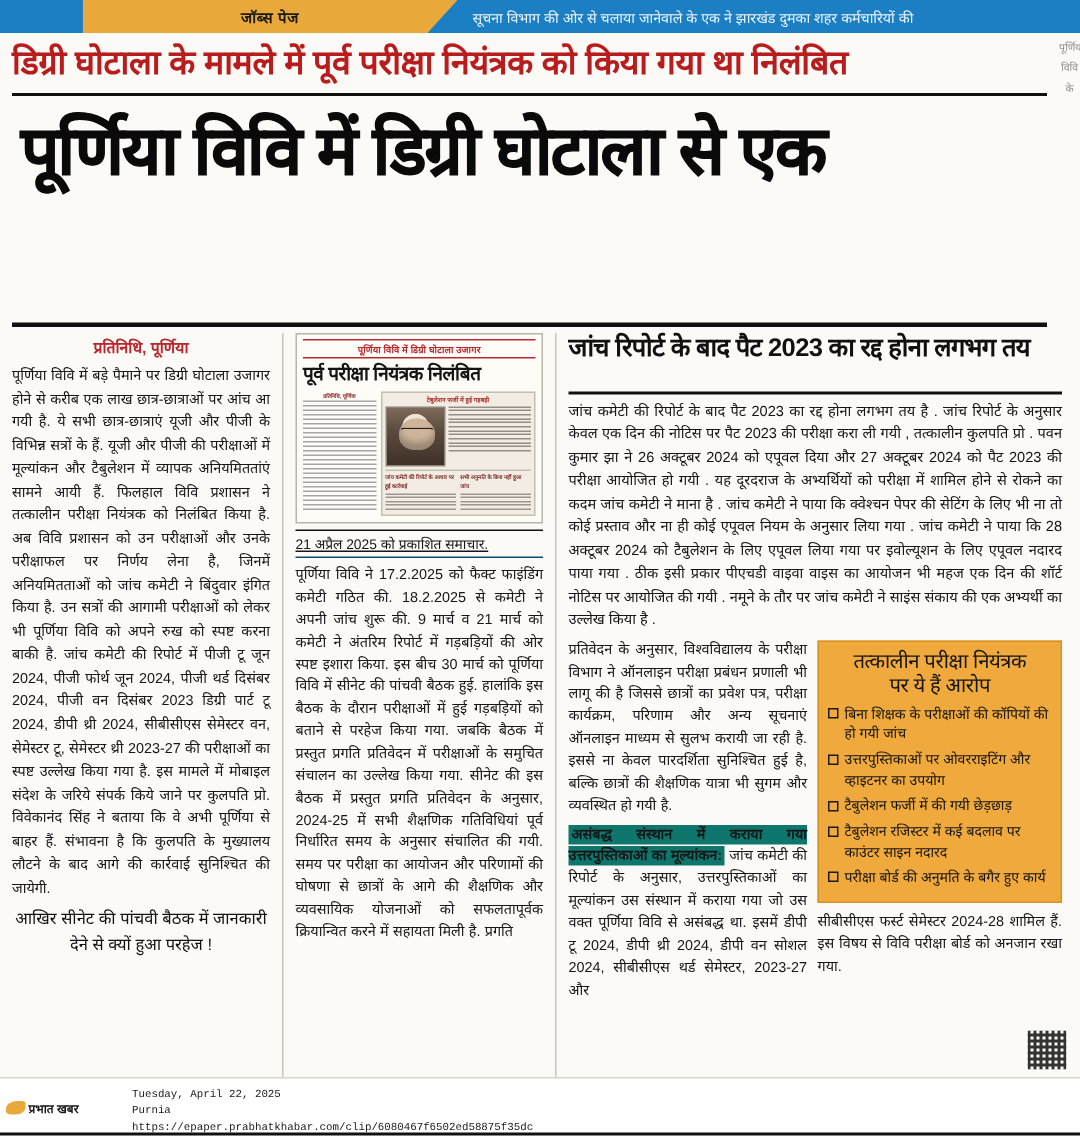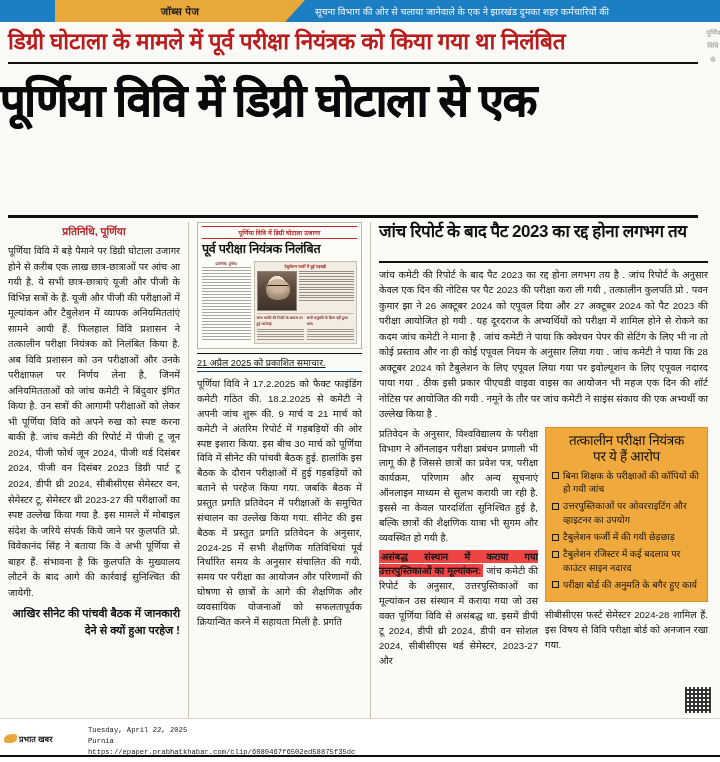--- a/index.html
+++ b/index.html
@@ -54,21 +54,21 @@
     font-size: 22.5px;
     font-weight: 700;
     color: #b91c1c;
     letter-spacing: -.2px;
     white-space: nowrap;
     line-height: 1.45;
     border-bottom: 2.5px solid #111;
     padding-bottom: 3px;
   }
   .headline {
-    position: absolute; left: 0; top: 78px;
+    position: absolute; left: 14px; top: 78px;
     width: 690px;
     color: #0a0a0a;
     font-weight: 800;
     font-size: 45px;
     line-height: 1.02;
     letter-spacing: -1.2px;
     white-space: nowrap;
     -webkit-text-stroke: 0.7px #0a0a0a;
   }
   .headline .l2 { display: block; margin-top: 4px; }
@@ -110,24 +110,24 @@
     font-size: 9.6px;
     line-height: 1.62;
     color: #161616;
     text-align: justify;
     word-spacing: .2px;
   }
   .body-text.dense { line-height: 1.55; }
 
   .pullquote {
     font-size: 11px;
-    font-weight: bold;
+    font-weight: normal;
     color: #111;
     line-height: 1.5;
-    text-align: right;
+    text-align: center;
     margin-top: 5px;
   }
 
   
   .clip-inset {
     border: 1px solid #b9b5a8;
     background: #fdfcf7;
     padding: 3px 4px 4px;
     margin-bottom: 4px;
   }
@@ -246,21 +246,21 @@
   .accuse-list li::before {
     content: '';
     position: absolute; left: 0; top: 3.5px;
     width: 5px; height: 5px;
     border: 1.1px solid #1a1a1a;
     background: transparent;
   }
 
   
   .grey-lead {
-    background: #ef4444;
+    background: #0f766e;
     padding: 1px 2px;
     font-weight: bold;
   }
 
   
   .footer {
     position: absolute; left: 0; bottom: 0;
     width: 720px; height: 44px;
     background: #ffffff;
     border-top: 1px solid #d8d4c8;

